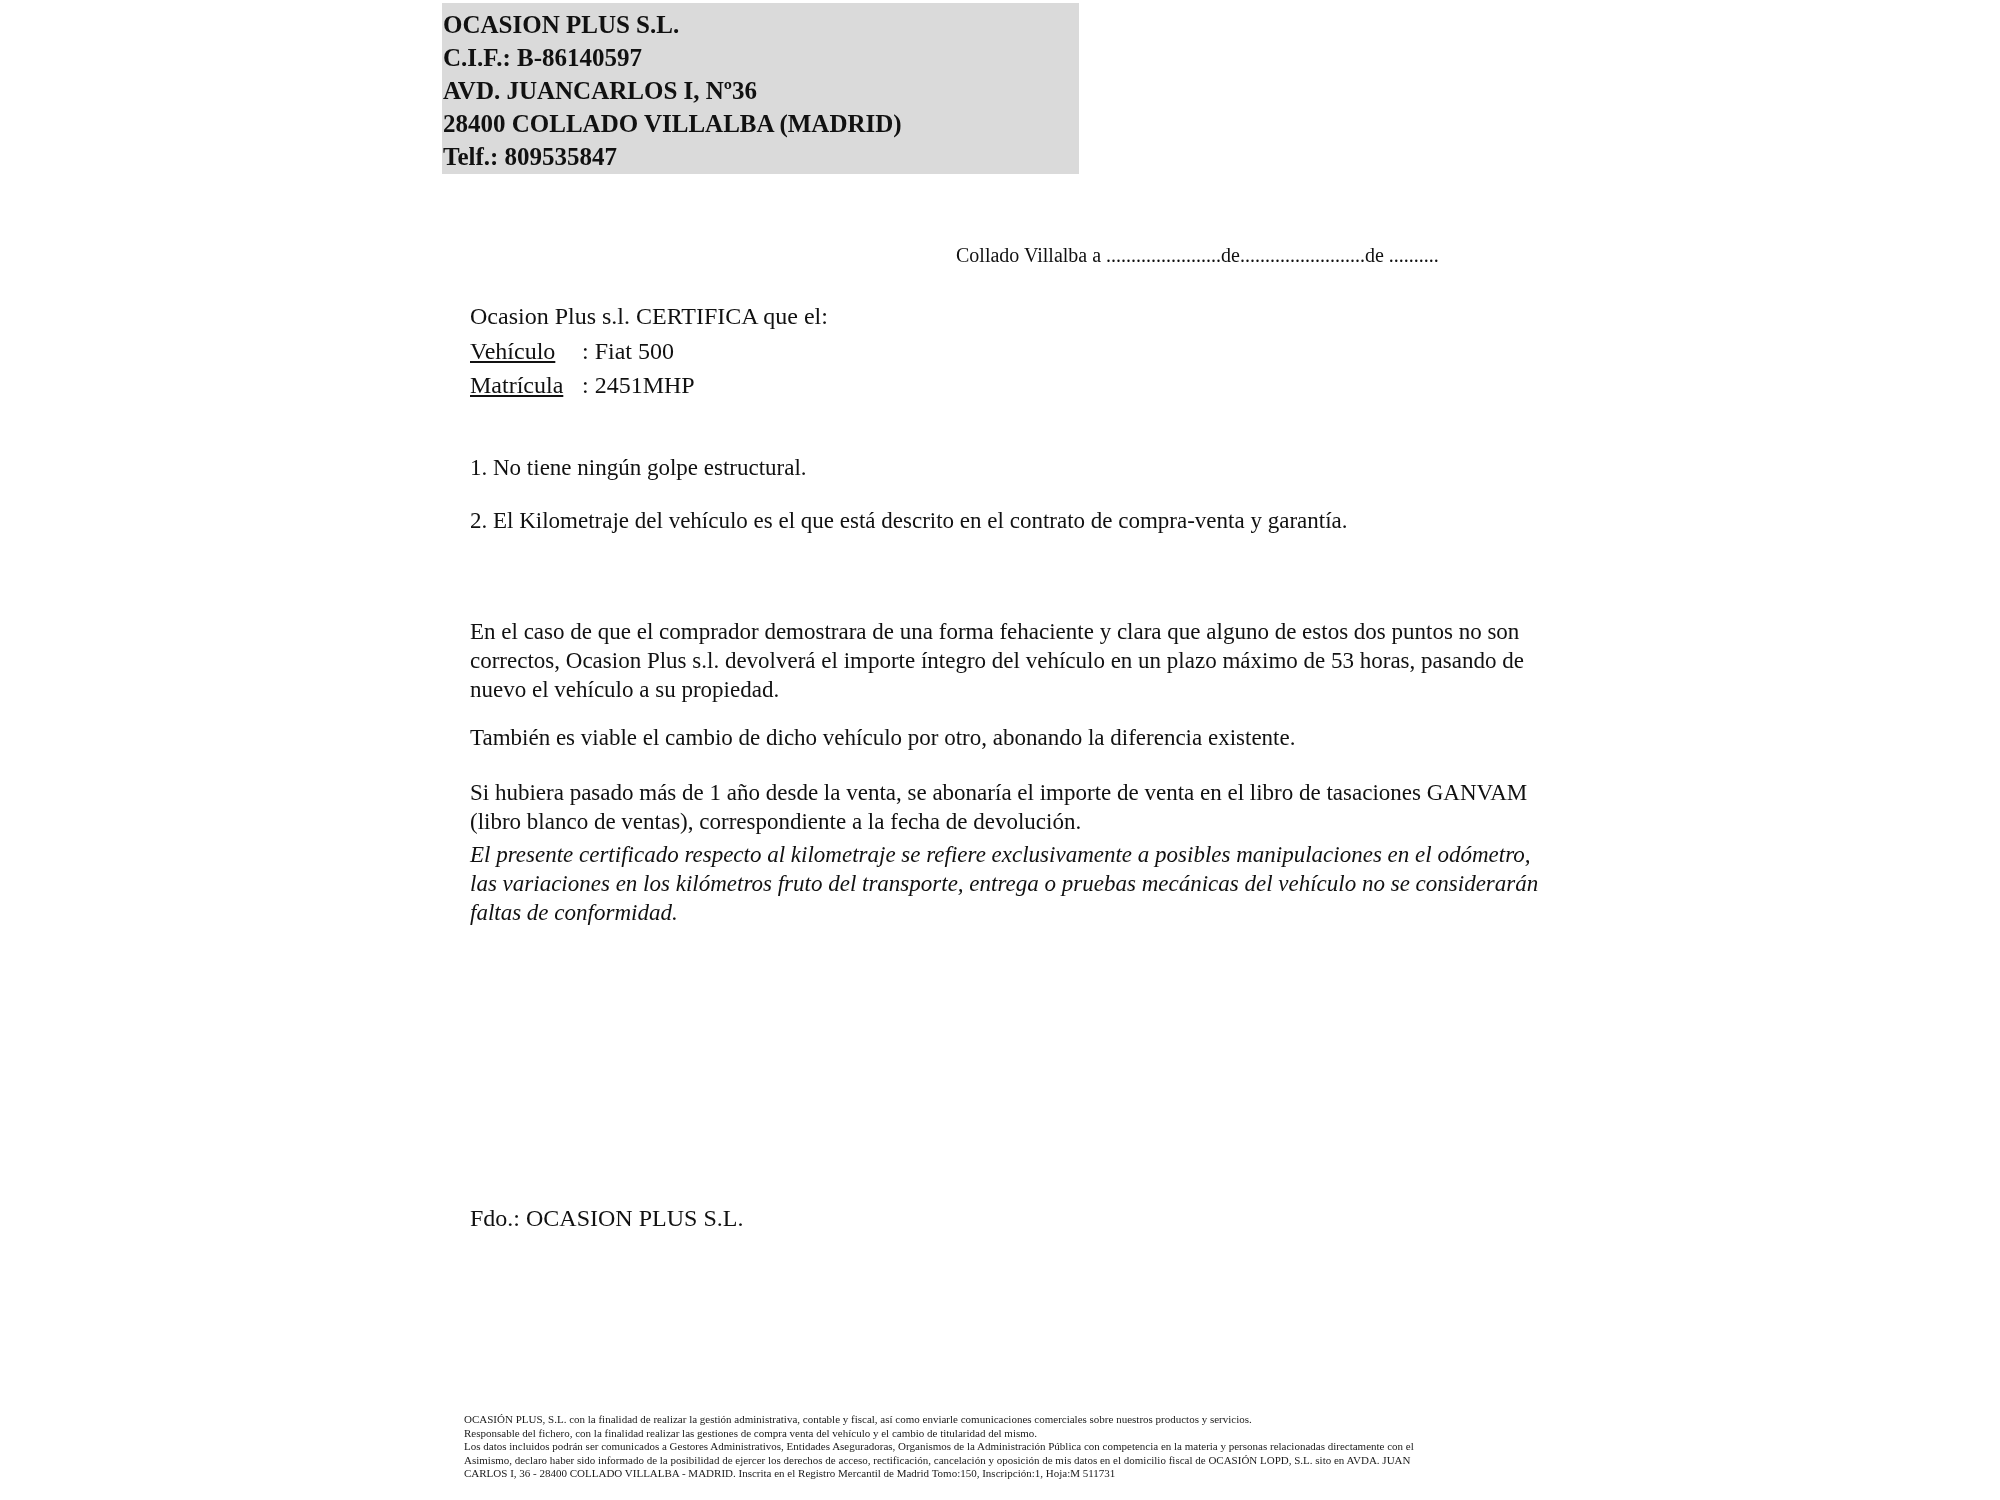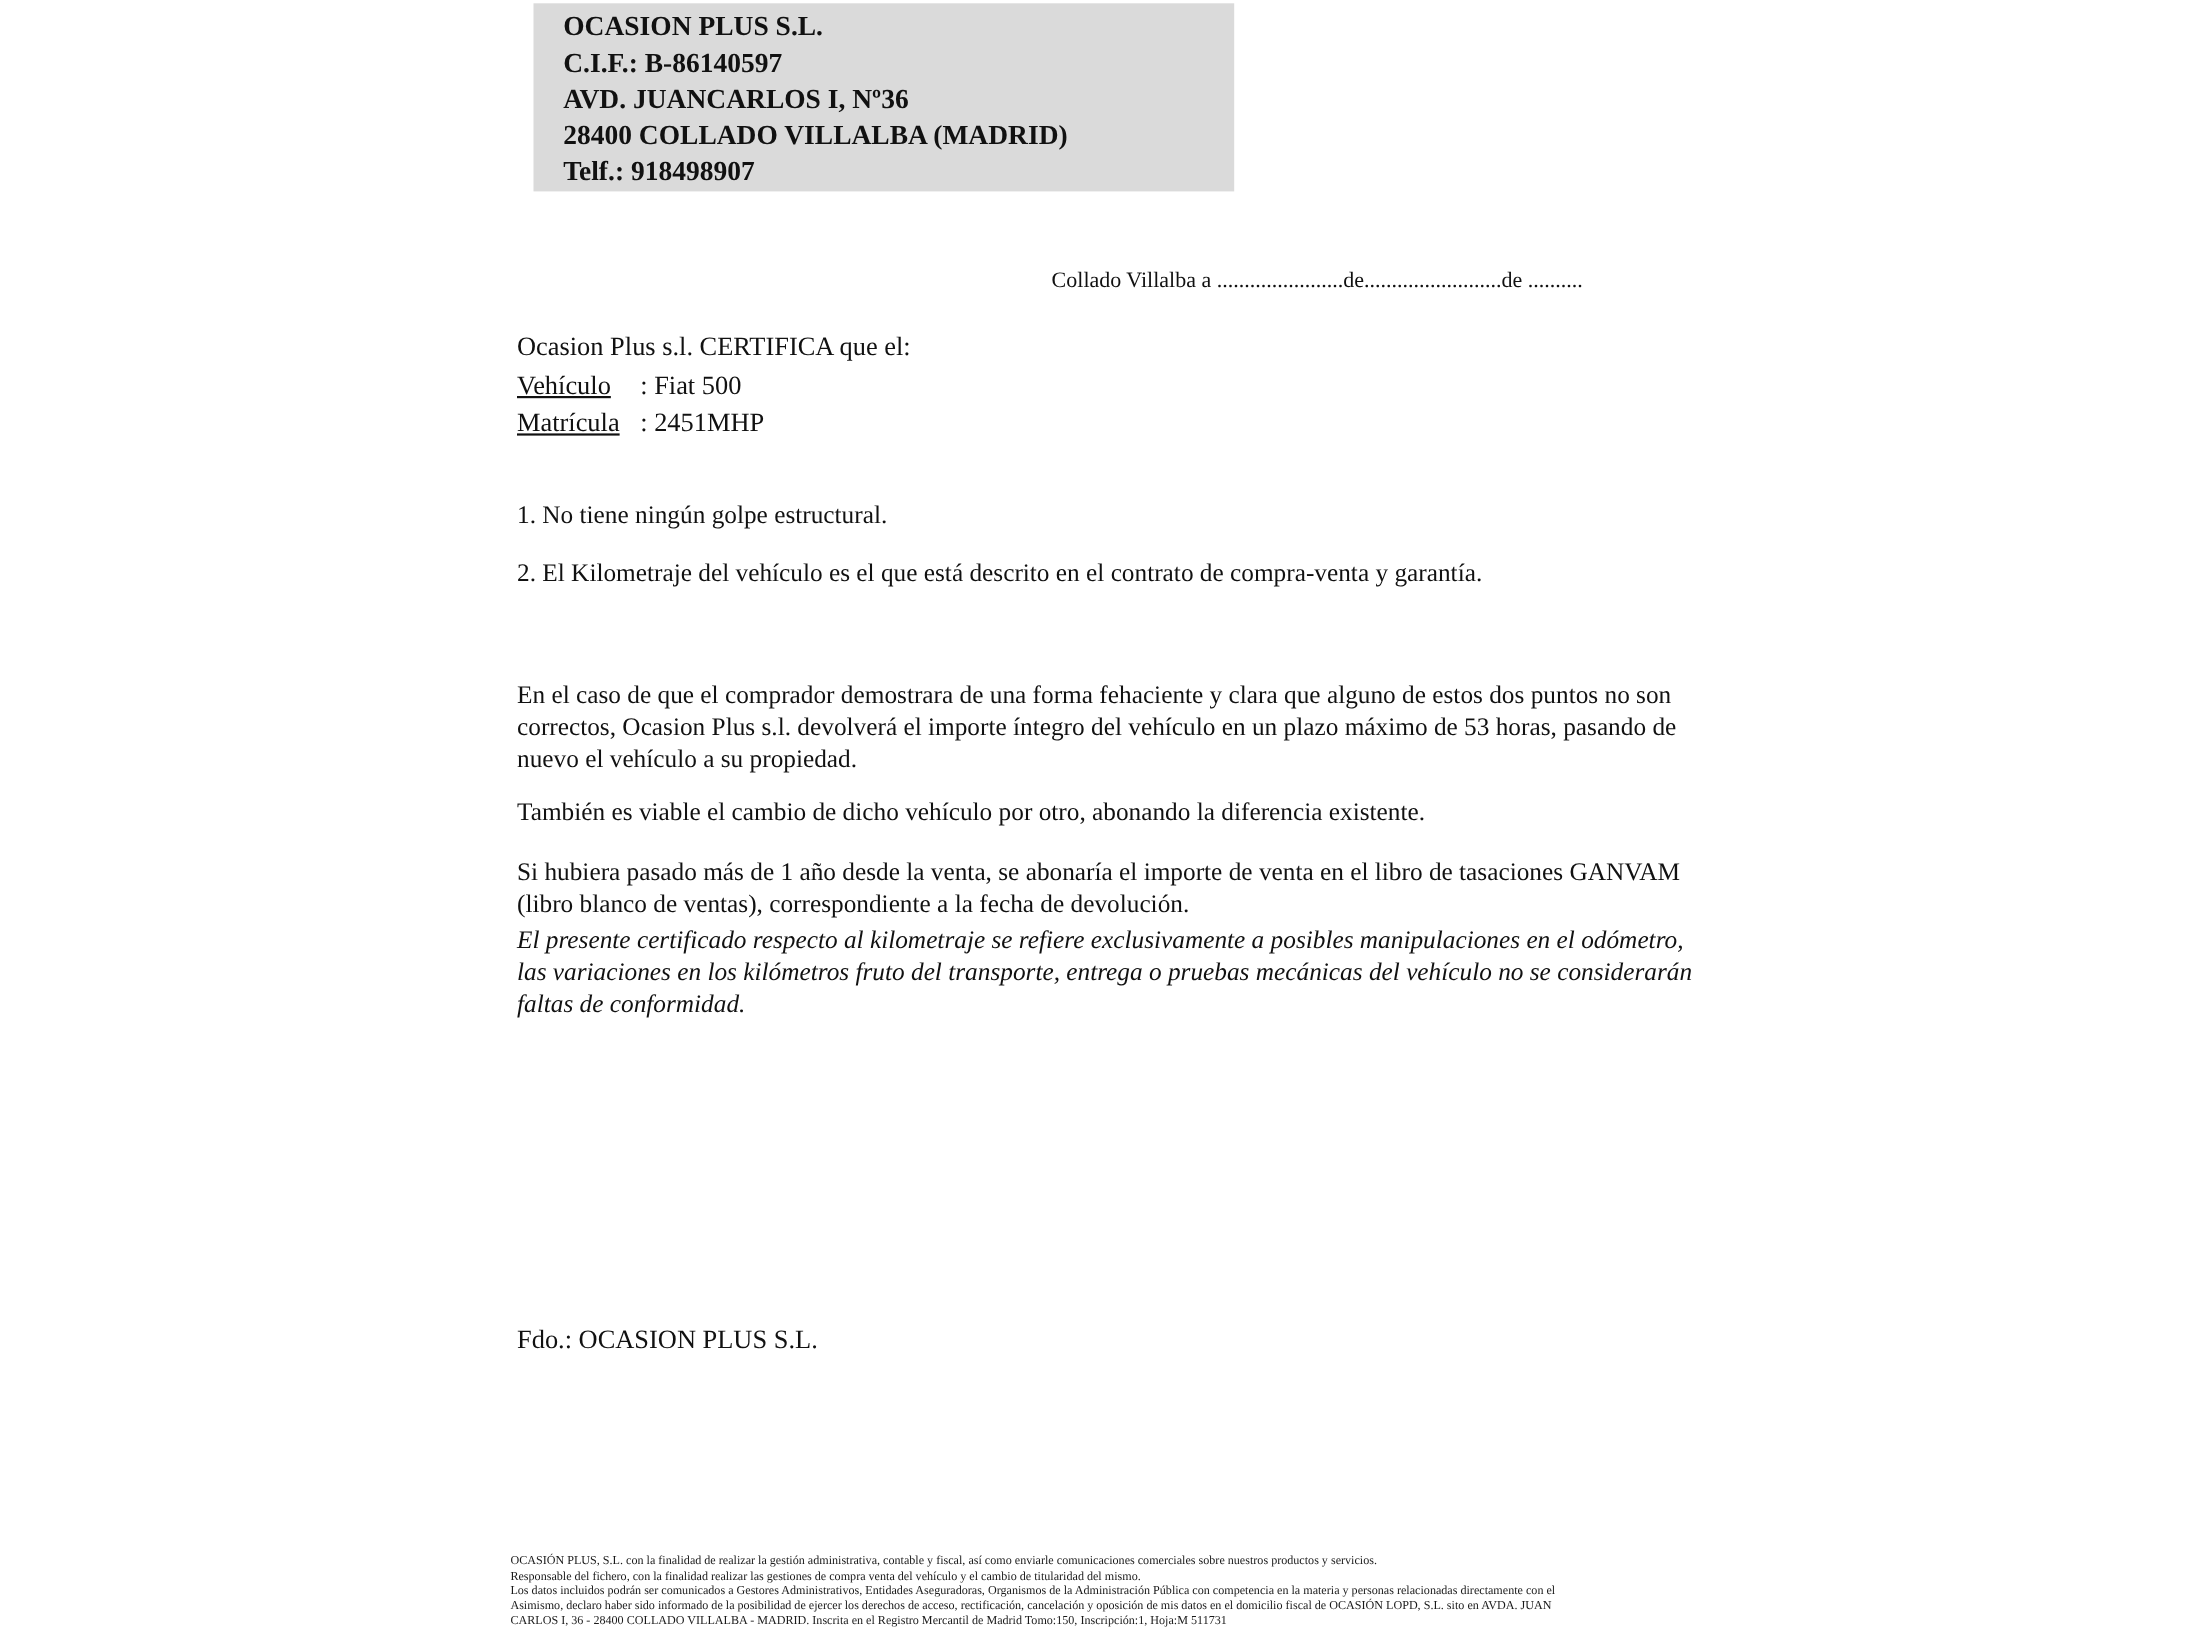--- a/index.html
+++ b/index.html
@@ -11,26 +11,26 @@
     position: relative;
     width: 2000px;
     height: 1500px;
     background: #ffffff;
     font-family: "Liberation Serif", "DejaVu Serif", serif;
     color: #111111;
     overflow: hidden;
   }
   .header-box {
     position: absolute;
-    left: 485px;
+    left: 442px;
     top: 3px;
     width: 637px;
     height: 171px;
     background: #dadada;
-    padding: 5px 0 0 27px;
+    padding: 5px 0 0 1px;
     box-sizing: border-box;
   }
   .header-line {
     font-weight: bold;
     font-size: 25px;
     line-height: 33px;
     white-space: nowrap;
   }
   .date-line {
     position: absolute;
@@ -102,21 +102,21 @@
 </head>
 <body>
 
 <div class="page">
 
   <div class="header-box">
     <div class="header-line">OCASION PLUS S.L.</div>
     <div class="header-line">C.I.F.: B-86140597</div>
     <div class="header-line">AVD. JUANCARLOS I, Nº36</div>
     <div class="header-line">28400 COLLADO VILLALBA (MADRID)</div>
-    <div class="header-line">Telf.: 918498907</div>
+    <div class="header-line">Telf.: 809535847</div>
   </div>
 
   <div class="date-line">Collado Villalba a .......................de.........................de ..........</div>
 
   <div class="certify-intro">Ocasion Plus s.l. CERTIFICA que el:</div>
 
   <div class="kv-row vehicle">
     <span class="kv-label">Vehículo</span><span class="kv-value">: Fiat 500</span>
   </div>
 

